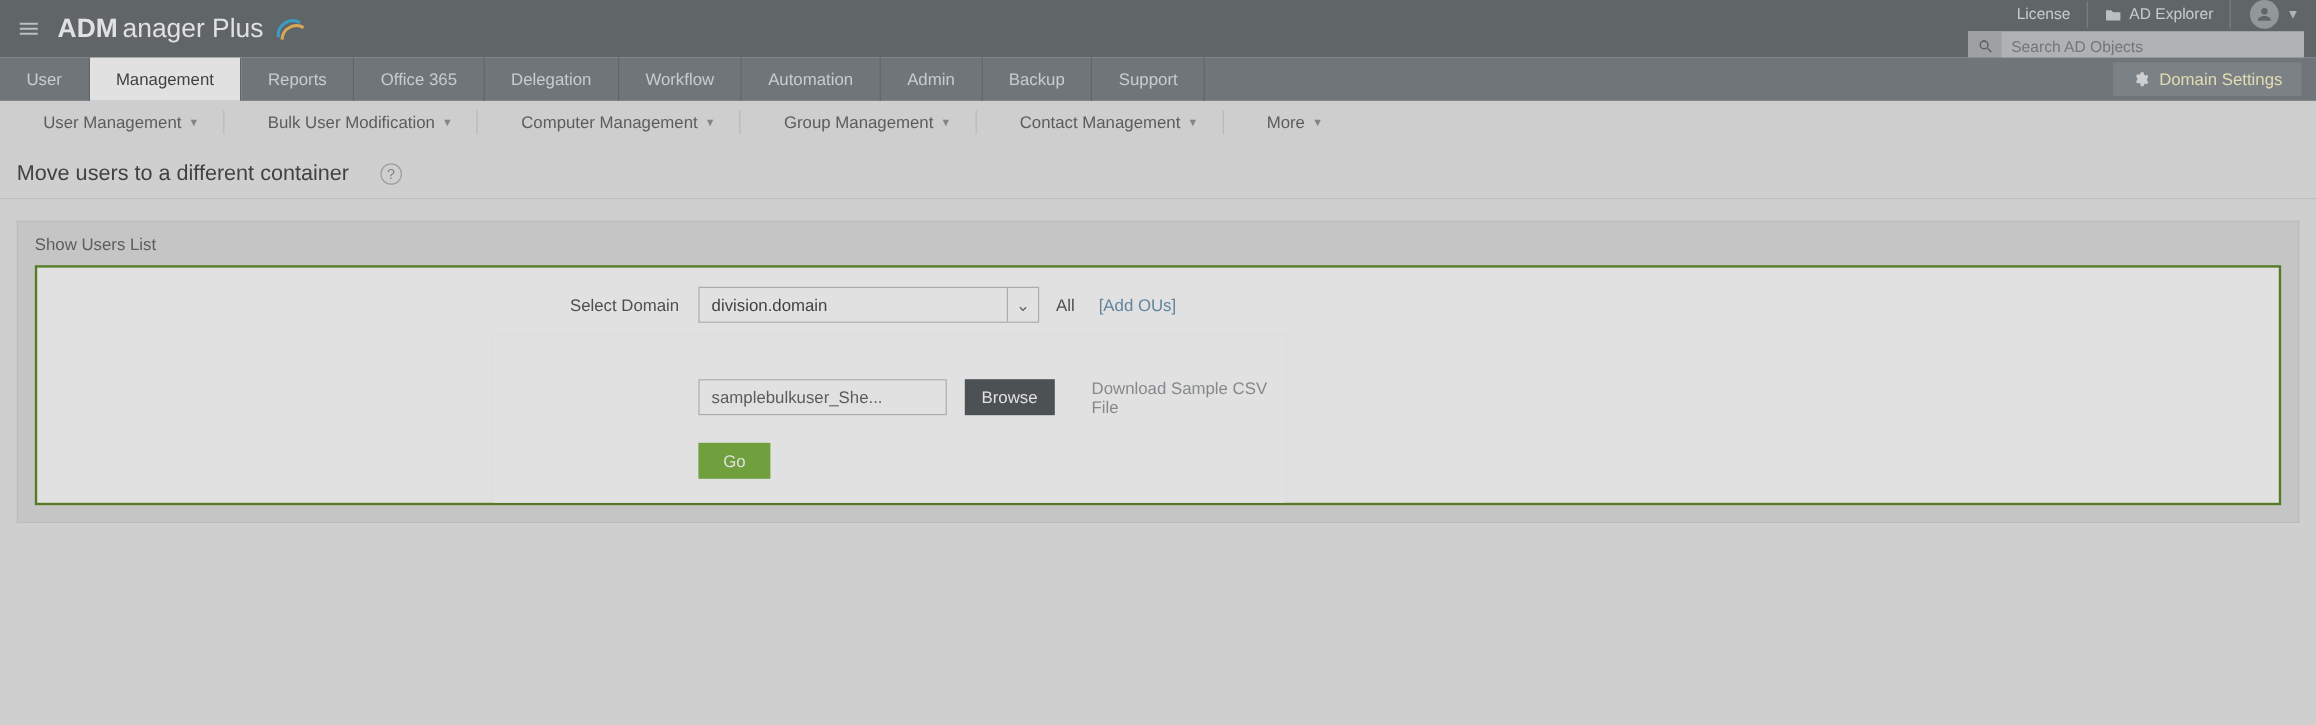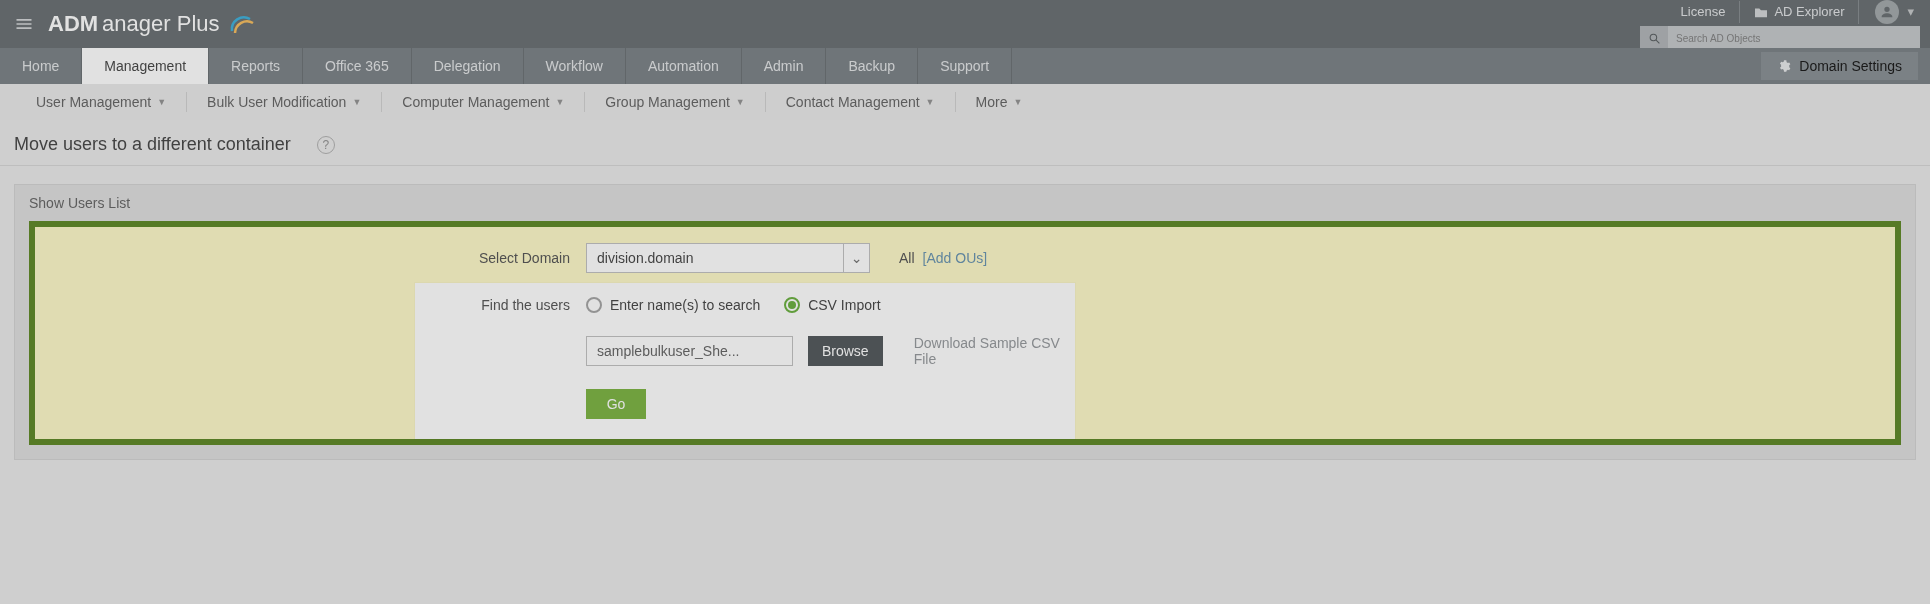--- a/index.html
+++ b/index.html
@@ -10,45 +10,45 @@
 .logo{display:flex;align-items:center;color:#fff;font-size:22px;font-weight:400;margin-left:0}
 .logo b{font-weight:700;margin-right:4px}
 .logo-swoosh{margin-left:8px}
 .top-right{position:absolute;right:10px;top:0;display:flex;align-items:center;height:24px;gap:0}
 .top-link{color:#e0e2e4;padding:0 14px;font-size:13px;border-left:1px solid #7a8084;line-height:22px;display:flex;align-items:center;gap:6px;cursor:pointer}
 .top-link:first-child{border-left:none}
 .user-ico{width:24px;height:24px;border-radius:50%;background:#9aa0a3;display:flex;align-items:center;justify-content:center;margin-left:10px}
 .user-caret{color:#c0c3c5;margin-left:2px}
 .searchbox{position:absolute;right:10px;top:26px;width:280px;height:24px;background:#bfc3c6;display:flex;align-items:center}
 .searchbox .mag{width:28px;background:#a9aeb1;height:100%;display:flex;align-items:center;justify-content:center}
-.searchbox input{flex:1;border:none;background:transparent;padding:0 8px;font-size:10px;color:#333;outline:none}
+.searchbox input{flex:1;border:none;background:transparent;padding:0 8px;font-size:13px;color:#333;outline:none}
 .main-tabs{background:#6e757a;height:36px;display:flex;align-items:stretch;position:relative}
 .main-tab{color:#e0e3e5;padding:0 22px;display:flex;align-items:center;font-size:14px;border-right:1px solid #5c6266;cursor:pointer}
 .main-tab.active{background:#fff;color:#333}
-.domain-settings{margin-left:auto;background:#7d8489;color:#000000;padding:0 16px;display:flex;align-items:center;gap:8px;font-size:14px;cursor:pointer;height:28px;align-self:center;margin-right:12px}
-.sub-tabs{background:#e7e7e7;height:36px;display:flex;align-items:center;padding:0 16px;gap:0}
+.domain-settings{margin-left:auto;background:#7d8489;color:#fef9c3;padding:0 16px;display:flex;align-items:center;gap:8px;font-size:14px;cursor:pointer;height:28px;align-self:center;margin-right:12px}
+.sub-tabs{background:#e7e7e7;height:36px;display:flex;align-items:center;padding:0 16px;gap:16px}
 .sub-tab{color:#555;padding:0 20px;display:flex;align-items:center;gap:6px;border-right:1px solid #ccc;height:20px;cursor:pointer;font-size:14px}
 .caret{font-size:9px;color:#888}
 .page-header{padding:14px 14px 10px;display:flex;align-items:center;gap:26px;border-bottom:1px solid #d3d3d3}
 .page-title{font-size:18px;color:#333}
 .help-icon{width:18px;height:18px;border:1px solid #aaa;border-radius:50%;display:flex;align-items:center;justify-content:center;color:#888;font-size:12px}
 .content{padding:18px 14px 0}
 .row{display:flex;align-items:center;margin-bottom:18px;margin-left:400px}
 .lbl{width:135px;text-align:right;color:#444;font-size:14px;margin-right:16px}
 .textbox{height:30px;border:1px solid #bcbcbc;background:#fff;padding:0 10px;font-size:14px;color:#333;display:flex;align-items:center}
 .plus-btn{width:28px;height:30px;background:#6f767a;color:#fff;display:flex;align-items:center;justify-content:center;font-size:18px;cursor:pointer}
 .panel{background:#dcdcdc;border:1px solid #cfcfcf;margin:0 0 0 0}
 .panel-title{padding:10px 14px;color:#555;font-size:14px}
-.panel-body{background:#fef9c3;border:6px solid #4d7c0f;margin:0 14px 14px}
+.panel-body{background:#ffffff;border:2px solid #4d7c0f;margin:0 14px 14px}
 .inner-pad{padding:0}
 .dom-row{display:flex;align-items:center;padding:16px 0 10px;margin-left:400px}
 .select{height:30px;border:1px solid #bcbcbc;width:284px;display:flex;align-items:center;position:relative;background:#fff}
 .select .val{flex:1;padding:0 10px;color:#333}
 .select .dd{width:26px;border-left:1px solid #bcbcbc;display:flex;align-items:center;justify-content:center;color:#666;height:100%}
-.ou-group{margin-left:29px;color:#444;display:flex;align-items:flex-start;gap:8px}
+.ou-group{margin-left:14px;color:#444;display:flex;align-items:flex-start;gap:20px}
 .add-ous{color:#5a89a8;cursor:pointer}
 .highlight{background:#fff;padding:14px 0 20px;margin-left:380px;width:660px;box-shadow:0 0 0 1px rgba(0,0,0,0.02)}
 .find-row{display:flex;align-items:center;margin-left:20px}
 .find-row .lbl{width:135px}
 .radio{width:16px;height:16px;border:2px solid #9c9c9c;border-radius:50%;margin-right:8px;display:inline-flex;align-items:center;justify-content:center;cursor:pointer}
 .radio.checked{border-color:#5ba82c}
 .radio.checked::after{content:"";width:8px;height:8px;background:#5ba82c;border-radius:50%}
 .radio-lbl{margin-right:24px;color:#333}
 .file-row{display:flex;align-items:center;margin-left:171px;margin-top:22px;gap:15px}
 .file-input{width:220px;height:30px;border:1px solid #bcbcbc;padding:0 10px;color:#555;display:flex;align-items:center;font-size:14px;overflow:hidden;white-space:nowrap;text-overflow:ellipsis}
@@ -97,21 +97,21 @@
       <svg width="13" height="13" viewBox="0 0 24 24">
           <circle cx="10" cy="10" r="6" stroke="#4a4f52" stroke-width="2" fill="none"></circle>
           <line x1="15" y1="15" x2="21" y2="21" stroke="#4a4f52" stroke-width="2"></line>
         </svg>
     </div>
     <input type="text" placeholder="Search AD Objects" style="">
   </div>
 </div>
 
 <div class="main-tabs">
-  <div class="main-tab">Home</div>
+  <div class="main-tab">User</div>
   <div class="main-tab active">Management</div>
   <div class="main-tab">Reports</div>
   <div class="main-tab">Office 365</div>
   <div class="main-tab">Delegation</div>
   <div class="main-tab">Workflow</div>
   <div class="main-tab">Automation</div>
   <div class="main-tab">Admin</div>
   <div class="main-tab">Backup</div>
   <div class="main-tab">Support</div>
   <div class="domain-settings">
@@ -166,27 +166,20 @@
             <div class="val">division.domain</div>
             <div class="dd">⌄</div>
           </div>
           <div class="ou-group">
             <span>All</span>
             <span class="add-ous">[Add OUs]</span>
           </div>
         </div>
 
         <div class="highlight">
-          <div class="find-row">
-            <div class="lbl">Find the users</div>
-            <span class="radio"></span>
-            <span class="radio-lbl">Enter name(s) to search</span>
-            <span class="radio checked"></span>
-            <span class="radio-lbl">CSV Import</span>
-          </div>
           <div class="file-row">
             <div class="file-input">samplebulkuser_She...</div>
             <div class="browse-btn">Browse</div>
             <span class="download-link">Download Sample CSV File</span>
           </div>
           <div class="go-btn">Go</div>
         </div>
       </div>
     </div>
   </div>

